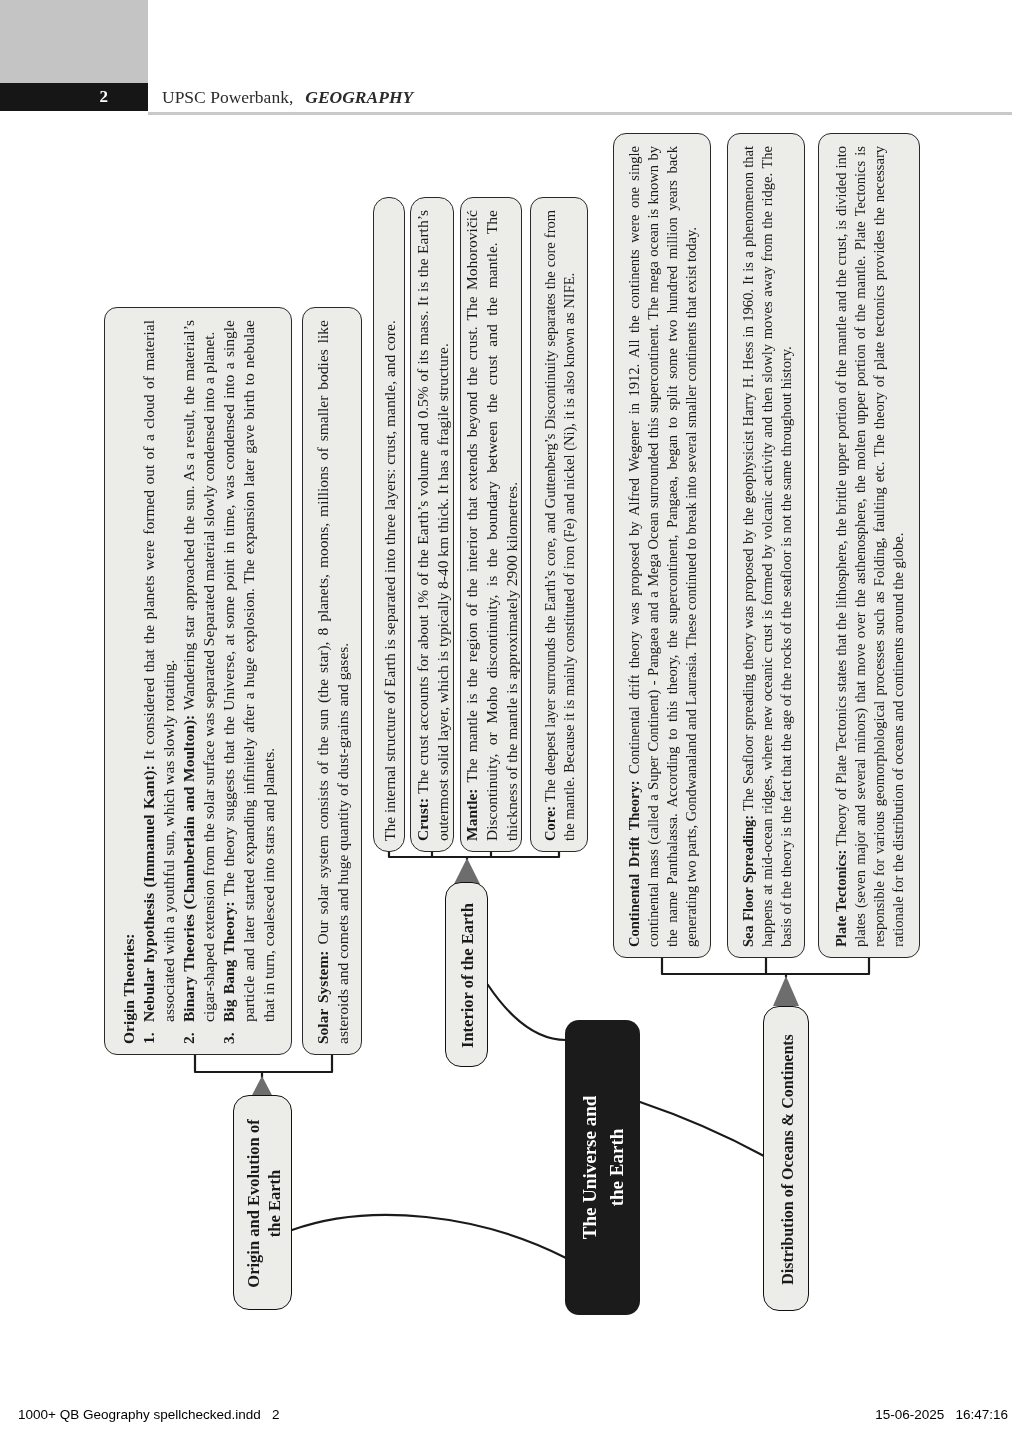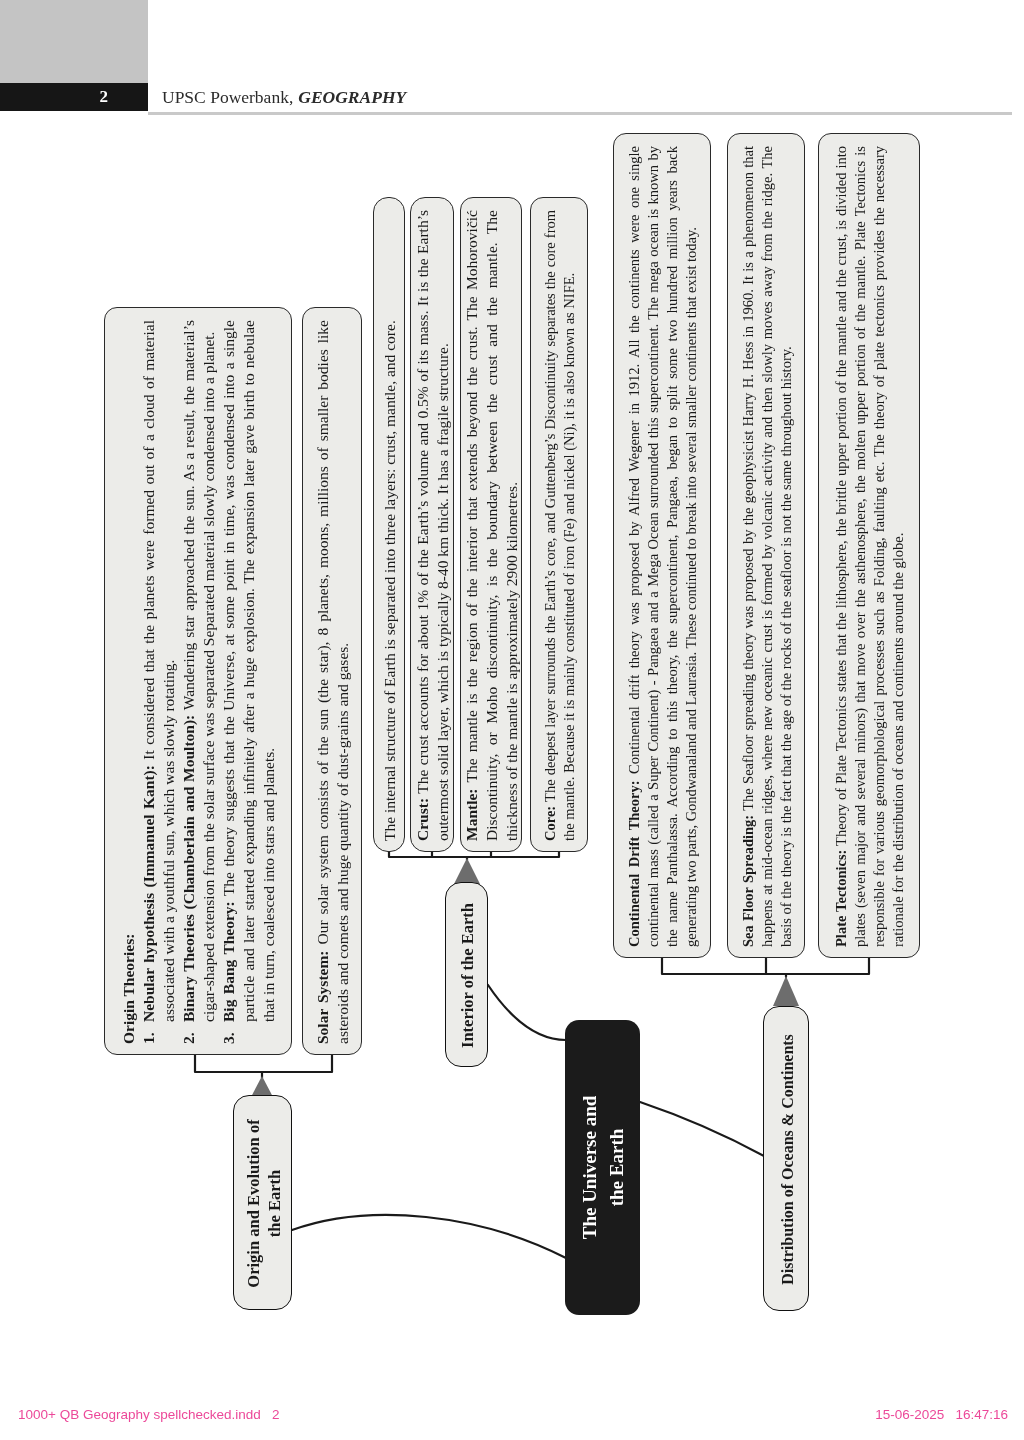--- a/index.html
+++ b/index.html
@@ -4,21 +4,21 @@
 <style>
   html,body{margin:0;padding:0;background:#ffffff;}
   .page{position:relative;width:1024px;height:1440px;background:#ffffff;overflow:hidden;
         font-family:"Liberation Serif","DejaVu Serif",serif;color:#1a1a1a;}
 
   
   .corner-gray{position:absolute;left:0;top:0;width:148px;height:83px;background:#c4c4c4;}
   .pagenum-bar{position:absolute;left:0;top:83px;width:148px;height:28px;background:#161616;
                display:flex;align-items:center;justify-content:flex-end;padding-right:40px;box-sizing:border-box;}
   .pagenum-bar span{color:#ffffff;font-weight:bold;font-size:17px;}
-  .header-text{position:absolute;left:162px;top:83px;height:28px;display:flex;align-items:center;gap:5px;font-size:17.5px;color:#2b2b2b;}
+  .header-text{position:absolute;left:162px;top:83px;height:28px;display:flex;align-items:center;gap:12px;font-size:17.5px;color:#2b2b2b;}
   .header-text .subject{font-weight:bold;font-style:italic;}
   .header-rule{position:absolute;left:148px;top:112px;width:864px;height:3px;background:#c9c9c9;}
 
   
   .wires{position:absolute;left:0;top:0;}
 
   
   .vbox{position:absolute;background:#ecece9;border:1.4px solid #2a2a2a;border-radius:13px;box-sizing:border-box;}
   .rot{position:absolute;left:0;top:0;transform-origin:0 0;box-sizing:border-box;
        display:flex;flex-direction:column;justify-content:center;
@@ -34,21 +34,21 @@
   .node{position:absolute;background:#ecece9;border:1.7px solid #111111;border-radius:16px;box-sizing:border-box;}
   .node .rot{padding:0;align-items:center;justify-content:center;text-align:center;font-weight:bold;font-size:16.5px;line-height:21px;}
   .node .rot p{text-align:center;}
   .root-node{position:absolute;background:#1b1b1b;border-radius:14px;}
   .root-node .rot{padding:0;align-items:center;justify-content:center;text-align:center;
                   color:#ffffff;font-weight:bold;font-size:19px;line-height:27px;}
   .root-node .rot p{text-align:center;}
 
   
   .footer-left,.footer-right{position:absolute;bottom:18px;font-family:"Liberation Sans","DejaVu Sans",sans-serif;
-       font-size:13.5px;color:#ec4899;white-space:pre;}
+       font-size:13.5px;color:#000000;white-space:pre;}
   .footer-left{left:18px;}
   .footer-right{right:16px;}
 </style>
 </head>
 <body>
 
 <div class="page">
 
   <div class="corner-gray"></div>
   <div class="pagenum-bar">

